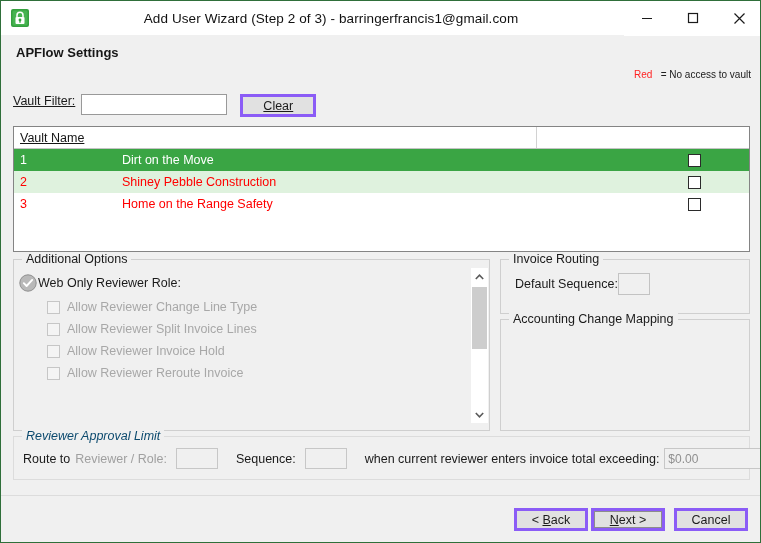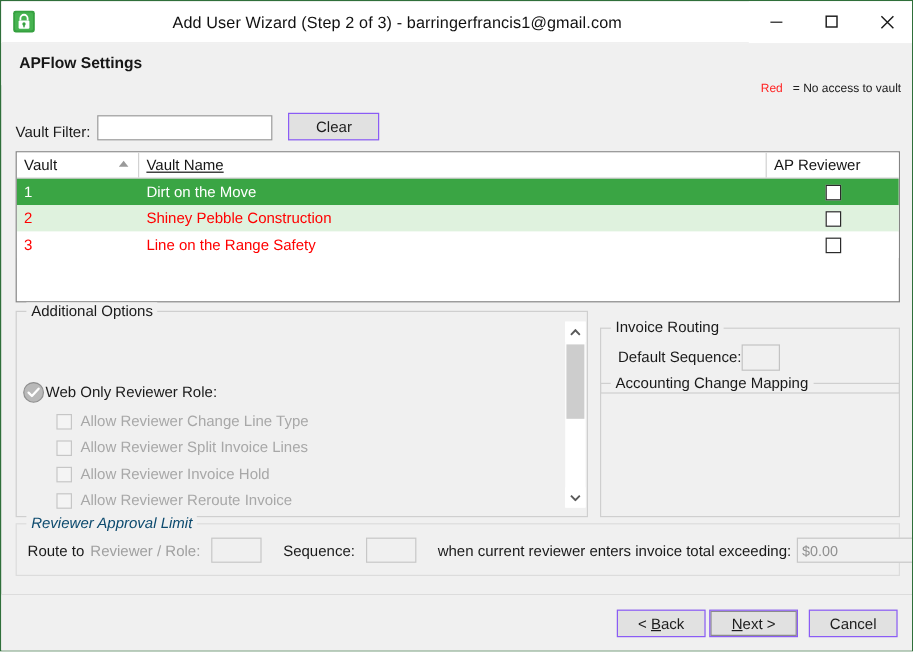--- a/index.html
+++ b/index.html
@@ -90,21 +90,22 @@
   }
   .legend .red-word {
     color: #ff2222;
   }
 
   
   .filter-row {
     position: absolute;
     left: 12px; top: 93px;
     display: flex;
-    align-items: flex-end;
+    align-items: flex-start;
+    text-decoration: underline;
   }
   .filter-label {
     font-size: 12.5px;
     color: #1a1a1a;
     margin-right: 6px;
   }
   .filter-input {
     width: 146px;
     height: 21px;
     box-sizing: border-box;
@@ -115,21 +116,21 @@
     padding: 0 3px;
     color: #111;
     outline: none;
   }
   .btn {
     box-sizing: border-box;
     font-family: "Liberation Sans", sans-serif;
     font-size: 12.5px;
     color: #1c1c1c;
     background: #e1e1e1;
-    border: 1px solid #8b5cf6;
+    border: 3px solid #8b5cf6;
     cursor: default;
     padding: 0;
     text-align: center;
   }
   .clear-btn {
     width: 76px;
     height: 23px;
     margin-left: 13px;
   }
 
@@ -216,31 +217,30 @@
     background: #f0f0f0;
     padding: 0 4px;
     font-size: 12.5px;
     color: #1a1a1a;
     white-space: nowrap;
   }
   .group.dim > .group-title { color: #0c4a6e; font-style: italic; }
   .group.dim { border-color: #dcdcdc; }
 
   #grp-additional { left: 12px; top: 258px; width: 477px; height: 172px; }
-  #grp-routing    { left: 499px; top: 272px; width: 250px; height: 55px; }
+  #grp-routing    { left: 499px; top: 258px; width: 250px; height: 55px; }
   #grp-mapping    { left: 499px; top: 318px; width: 250px; height: 112px; }
   #grp-approval   { left: 12px; top: 435px; width: 737px; height: 44px; }
 
   
   .opts-area {
     position: absolute;
     left: 1px; top: 8px;
     width: 459px; height: 155px;
     overflow: hidden;
-    margin-top: 44px;
   }
   .opt-main {
     position: absolute;
     left: 4px; top: 6px;
     display: flex;
     align-items: center;
   }
   .check-circle {
     width: 18px; height: 18px;
     flex: 0 0 auto;
@@ -422,29 +422,22 @@
   </div>
 
   <div class="filter-row">
     <span class="filter-label">Vault Filter:</span>
     <input class="filter-input" type="text" value="" style="">
     <button class="btn clear-btn">Clear</button>
   </div>
 
   <div class="grid">
     <div class="grid-header">
-      <div class="gh-cell c-vault">
-        <span>Vault</span>
-        <span class="sort-arrow"></span>
-      </div>
       <div class="gh-cell c-name">
         <span>Vault Name</span>
-      </div>
-      <div class="gh-cell c-rev">
-        <span>AP Reviewer</span>
       </div>
     </div>
 
     <div class="grid-row selected">
       <div class="gr-cell c-vault txt-white">1</div>
       <div class="gr-cell c-name txt-white">Dirt on the Move</div>
       <div class="gr-cell c-rev">
         <span class="cbox"></span>
       </div>
     </div>
@@ -452,21 +445,21 @@
     <div class="grid-row alt">
       <div class="gr-cell c-vault txt-red">2</div>
       <div class="gr-cell c-name txt-red">Shiney Pebble Construction</div>
       <div class="gr-cell c-rev">
         <span class="cbox"></span>
       </div>
     </div>
 
     <div class="grid-row">
       <div class="gr-cell c-vault txt-red">3</div>
-      <div class="gr-cell c-name txt-red">Line on the Range Safety</div>
+      <div class="gr-cell c-name txt-red">Home on the Range Safety</div>
       <div class="gr-cell c-rev">
         <span class="cbox"></span>
       </div>
     </div>
   </div>
 
   <div class="group" id="grp-additional">
     <div class="group-title">Additional Options</div>
 
     <div class="opts-area">

